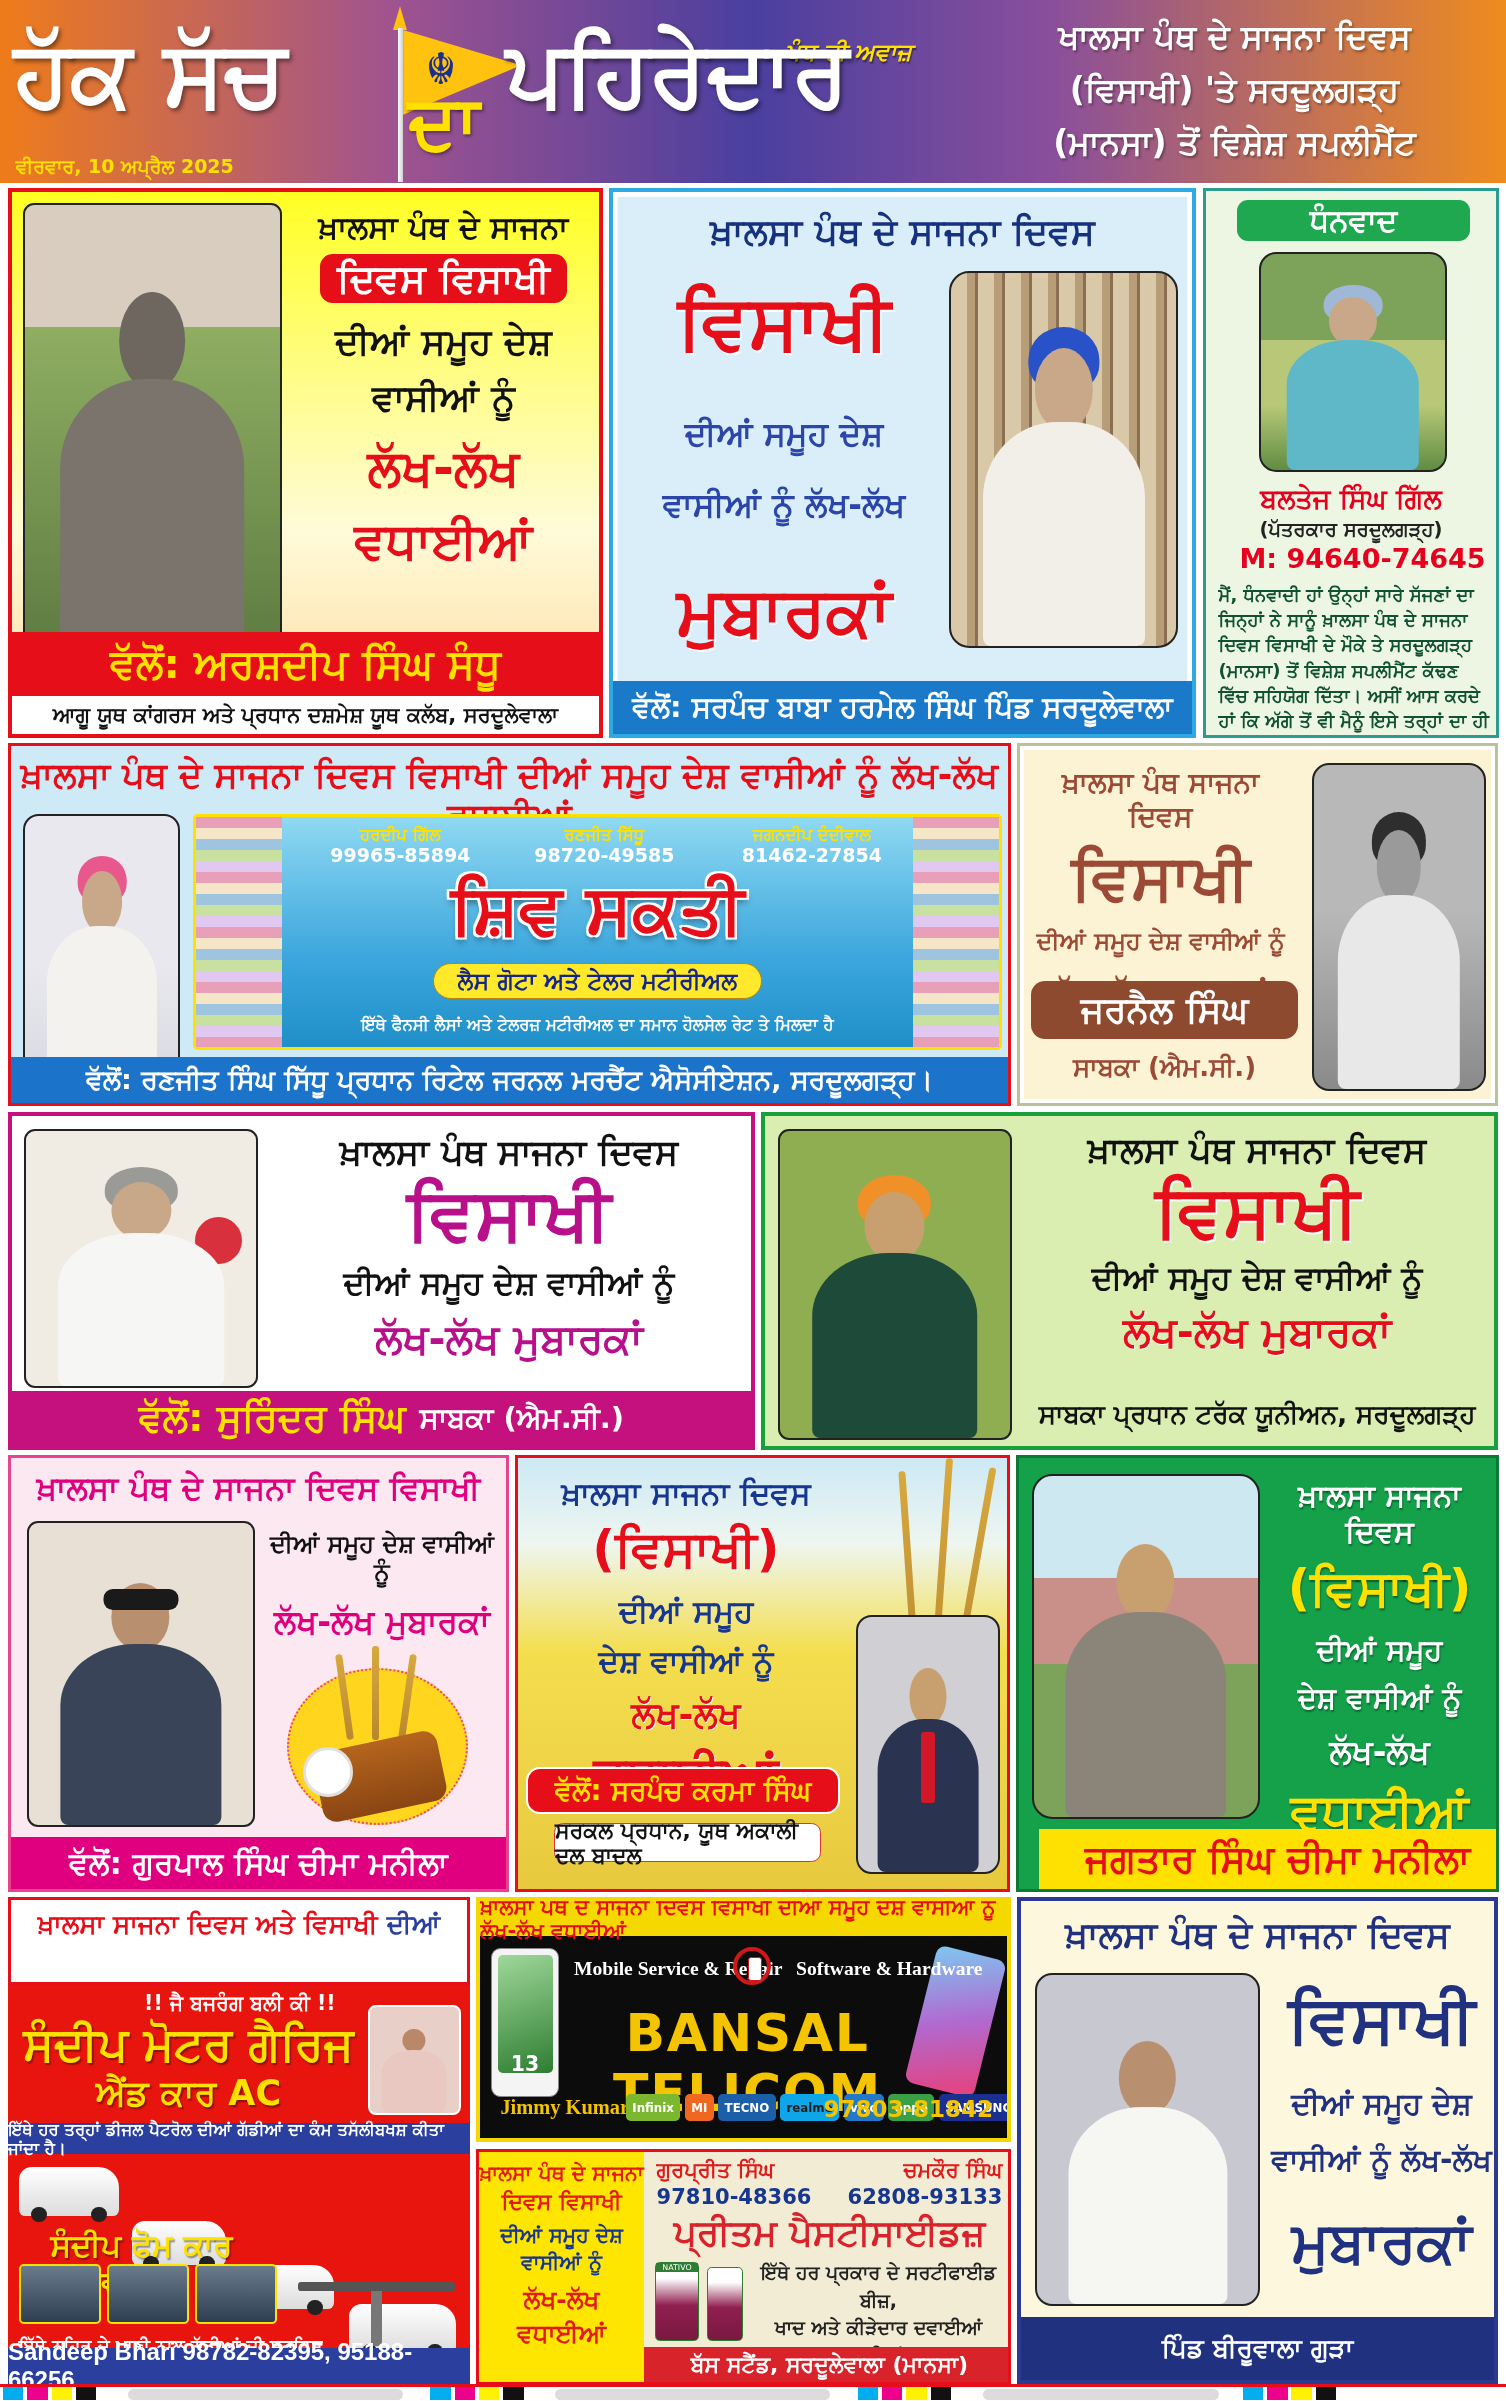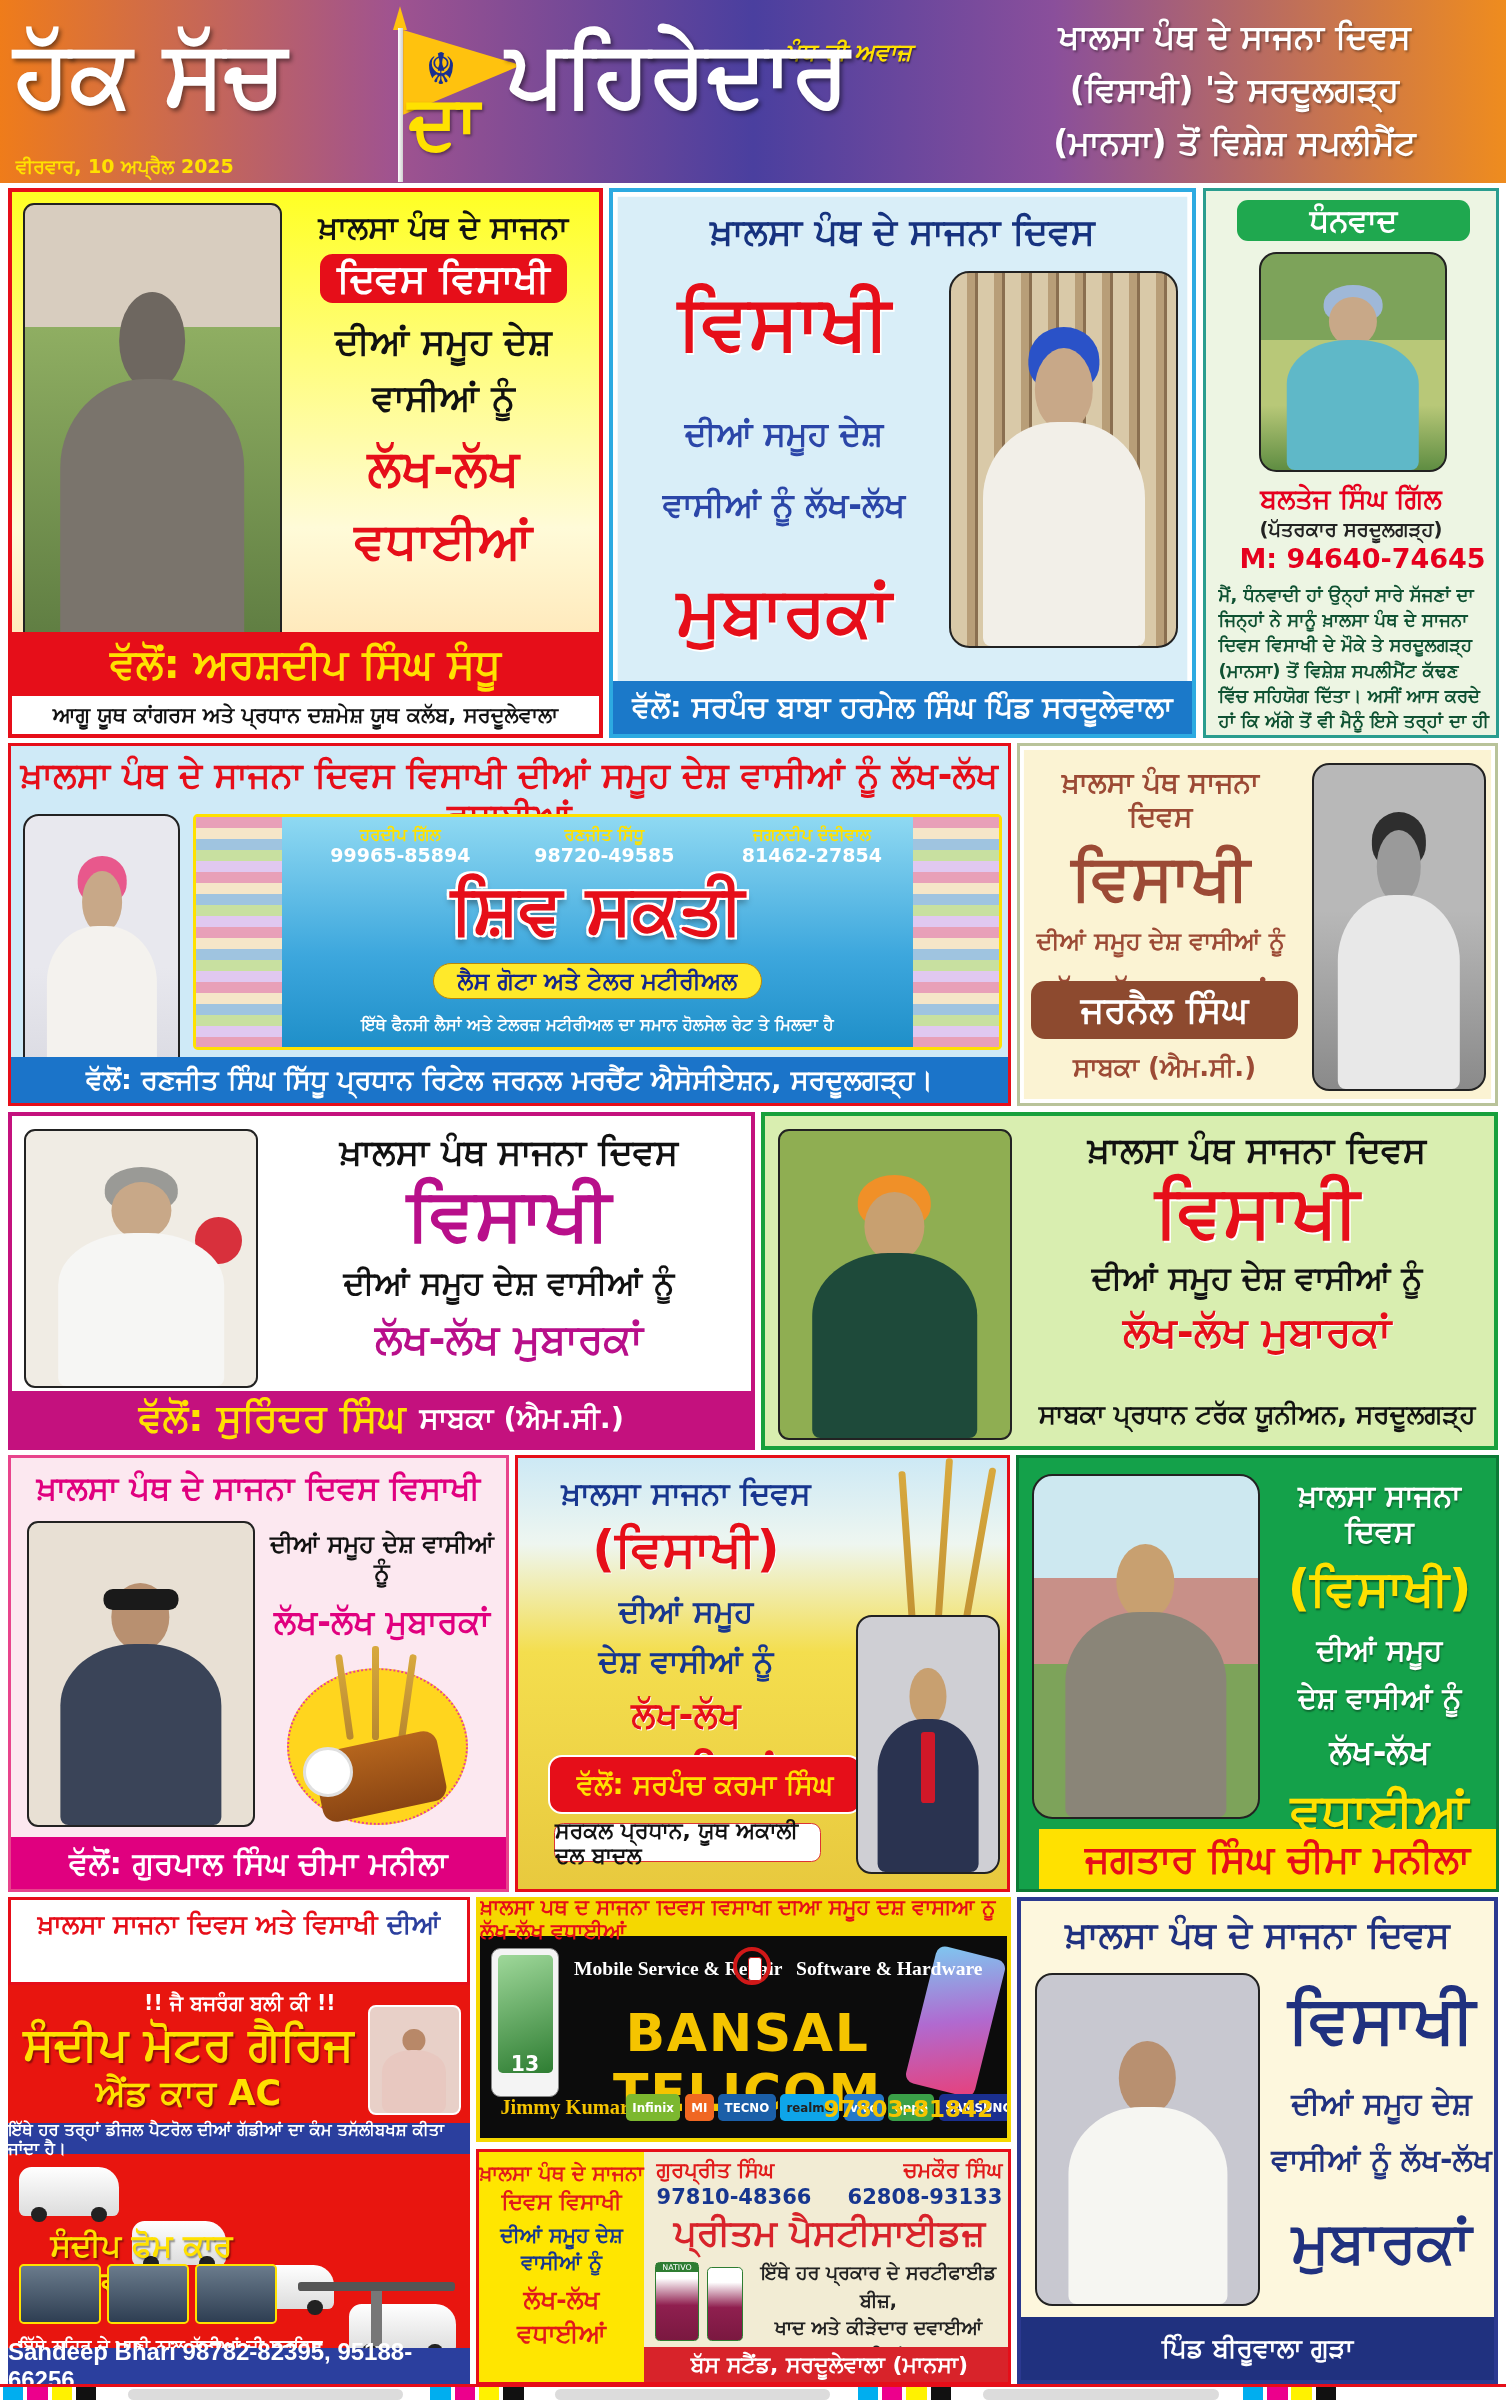--- a/index.html
+++ b/index.html
@@ -379,21 +379,21 @@
     <div class="abs wheat" style="right:63px;top:0;height:259px;transform:rotate(4deg);"></div>
     <div class="abs wheat" style="right:94px;top:12.6px;height:220px;transform:rotate(-4deg);"></div>
     <div class="abs c" style="left:11px;top:17.3px;width:314px;">
       <div class="adI-blue" style="font-size:31px;">ਖ਼ਾਲਸਾ ਸਾਜਨਾ ਦਿਵਸ</div>
       <div class="adI-red" style="font-size:50px;margin-top:7.9px;">(ਵਿਸਾਖੀ)</div>
       <div class="adI-blue" style="font-size:31px;margin-top:14px;">ਦੀਆਂ ਸਮੂਹ</div>
       <div class="adI-blue" style="font-size:31px;margin-top:12.6px;">ਦੇਸ਼ ਵਾਸੀਆਂ ਨੂੰ</div>
       <div class="adI-red" style="font-size:36px;margin-top:14px;">ਲੱਖ-ਲੱਖ</div>
       <div class="adI-red" style="font-size:52px;margin-top:9.4px;">ਵਧਾਈਆਂ</div>
     </div>
-    <div class="abs strip adI-box" style="left:30px;bottom:75px;width:314px;height:59px;justify-content:center;">
+    <div class="abs strip adI-box" style="left:8px;bottom:75px;width:314px;height:47px;justify-content:center;">
       <span>ਵੱਲੋਂ: ਸਰਪੰਚ ਕਰਮਾ ਸਿੰਘ</span>
     </div>
     <div class="abs strip adI-sub" style="left:36px;bottom:27px;width:267px;height:39px;">
       <span>ਸਰਕਲ ਪ੍ਰਧਾਨ, ਯੂਥ ਅਕਾਲੀ ਦਲ ਬਾਦਲ</span>
     </div>
     <div class="abs photo" style="left:338px;top:157px;width:144px;height:259px;border-radius:15.7px;background:linear-gradient(180deg,#cfcfd4 0 100%);">
       <div class="person" style="color:#c8a070;--shirt:#2a3350;">
           <div class="head"></div>
           <div class="torso"></div>
         </div>

